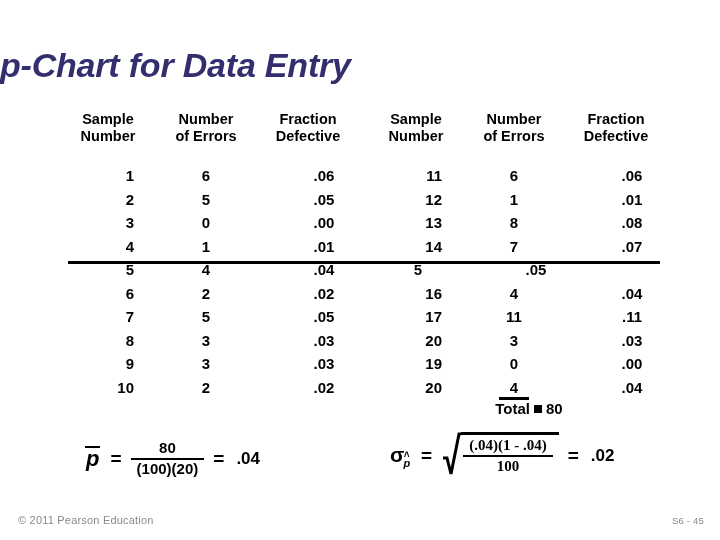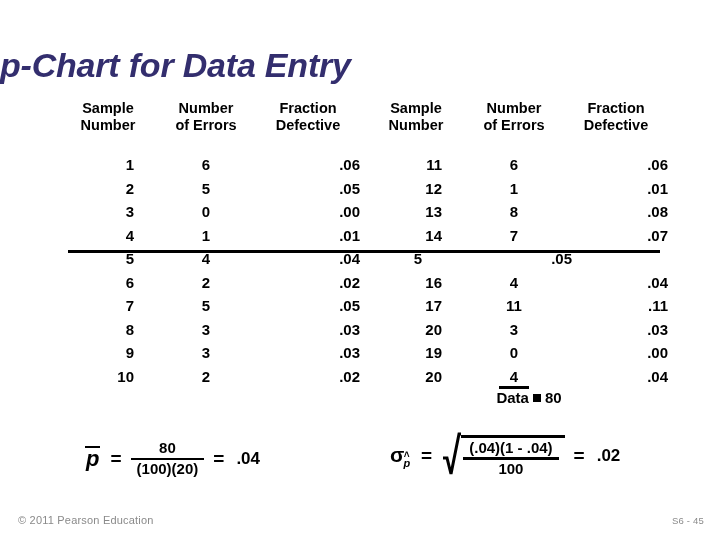--- a/index.html
+++ b/index.html
@@ -27,21 +27,21 @@
     font-weight: bold;
     font-style: italic;
     color: #332e6e;
     letter-spacing: -0.2px;
     line-height: 1.1;
   }
 
   
   .tables-wrap {
     position: absolute;
-    top: 100px;
+    top: 111px;
     left: 0;
     width: 585px;
     height: 300px;
   }
 
   .tbl {
     position: absolute;
     top: 0;
     width: 300px;
     font-size: 14.5px;
@@ -89,21 +89,21 @@
     height: 23.5px;
     align-items: center;
   }
   .cell {
     font-size: 15px;
     font-weight: bold;
     line-height: 23.5px;
   }
   .cell.sample   { width: 96px;  text-align: right; padding-right: 22px; box-sizing: border-box; }
   .cell.errors   { width: 100px; text-align: center; position: relative; }
-  .cell.fraction { width: 104px; text-align: right; padding-left: 32px; box-sizing: border-box; }
+  .cell.fraction { width: 104px; text-align: center; padding-left: 32px; box-sizing: border-box; }
 
   
   .cell.errors.sum-underline::after {
     content: "";
     position: absolute;
     left: 50%;
     transform: translateX(-50%);
     bottom: -1px;
     width: 30px;
     height: 3px;
@@ -218,22 +218,23 @@
     left: 50%;
     transform: translateX(-50%);
     font-size: 10px;
     font-style: normal;
     line-height: 1;
   }
 
   
   .sqrt {
     display: inline-flex;
-    align-items: center;
+    align-items: flex-start;
     margin-left: 2px;
+    font-family: Liberation Serif, serif;
   }
   .sqrt .radical {
     display: block;
     width: 18px;
     align-self: flex-end;
   }
   .sqrt .radicand {
     border-top: 3px solid #000;
     padding: 2px 6px 0 2px;
     display: flex;
@@ -399,21 +400,21 @@
           <div class="cell sample">20</div>
           <div class="cell errors sum-underline">4</div>
           <div class="cell fraction">.04</div>
         </div>
       </div>
   </div>
 
   <div class="rule"></div>
 
   <div class="total-line">
-    <span>Data</span><span class="eq-sq"></span><span>80</span>
+    <span>Total</span><span class="eq-sq"></span><span>80</span>
   </div>
 </div>
 
 <div class="formula formula-left">
   <span class="pbar">
     <span class="overbar"></span>
     <span>p</span>
   </span>
   <span class="eqsign">=</span>
   <span class="frac">

